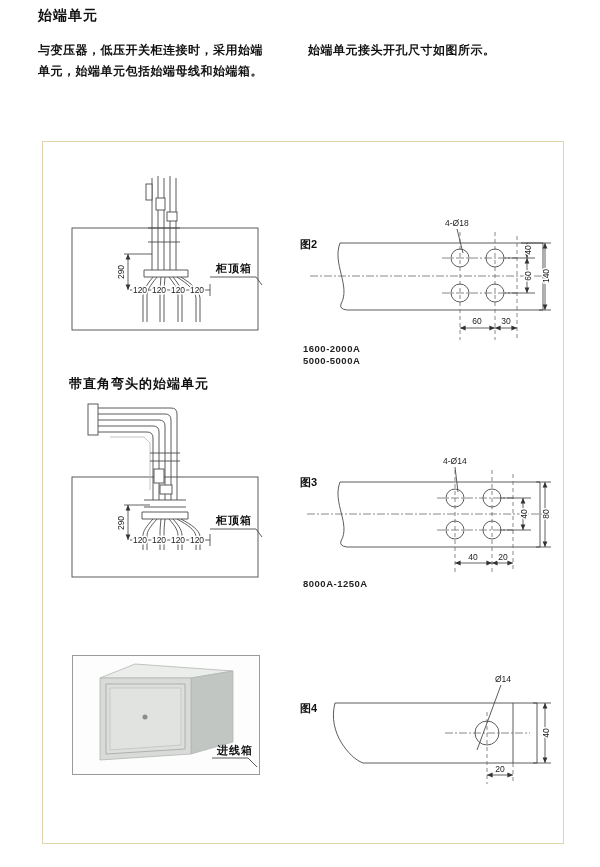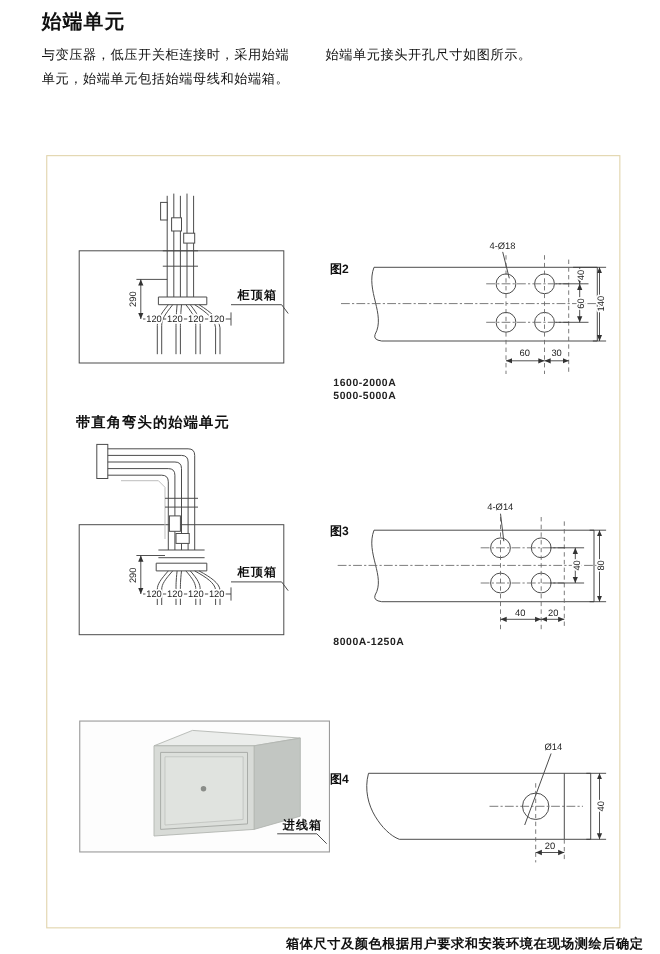--- a/index.html
+++ b/index.html
@@ -1,20 +1,20 @@
 <!DOCTYPE html>
 <html><head>
 <meta charset="utf-8">
 <style>
   html,body{margin:0;padding:0;background:#ffffff;}
   #page{position:relative;width:600px;height:867px;background:#ffffff;overflow:hidden;
         font-family:"Liberation Sans","DejaVu Sans",sans-serif;color:#111;}
   .abs{position:absolute;}
-  .title{font-size:18px;font-weight:bold;letter-spacing:1px;}
-  .para{font-size:12px;font-weight:normal;line-height:21px;letter-spacing:0.5px;}
+  .title{font-size:14px;font-weight:bold;letter-spacing:1px;}
+  .para{font-size:12px;font-weight:bold;line-height:21px;letter-spacing:0.5px;}
   .h2{font-size:13px;font-weight:bold;letter-spacing:1px;}
   .footer{font-size:12px;font-weight:bold;letter-spacing:0.5px;}
   .panel{border:1.5px solid #e2d4ac;background:#fff;}
   .rating{font-size:9.5px;font-weight:bold;color:#222;letter-spacing:0.5px;}
   .photoframe{border:1px solid #9a9a9a;background:#fdfdfd;}
   svg{display:block;}
   svg .ln{stroke:#4a4a4a;stroke-width:0.9;fill:none;}
   svg .lt{stroke:#bdbdbd;stroke-width:0.9;fill:none;}
   svg .dd{stroke:#6a6a6a;stroke-width:0.8;fill:none;stroke-dasharray:8 2 2 2;}
   svg .dash{stroke:#6a6a6a;stroke-width:0.8;fill:none;stroke-dasharray:4 3;}
@@ -35,21 +35,21 @@
     <marker id="ae" markerWidth="8" markerHeight="8" refX="7" refY="4" orient="auto">
       <path d="M0,1 L7,4 L0,7 Z" fill="#333"></path>
     </marker>
   </defs>
 </svg>
 
 <div id="page">
 
   <div class="abs title" style="left:38px;top:7px;">始端单元</div>
   <div class="abs para" style="left:38px;top:40px;width:237px;">与变压器，低压开关柜连接时，采用始端单元，始端单元包括始端母线和始端箱。</div>
-  <div class="abs para" style="left:296px;top:40px;width:270px;">始端单元接头开孔尺寸如图所示。</div>
+  <div class="abs para" style="left:308px;top:40px;width:270px;">始端单元接头开孔尺寸如图所示。</div>
 
   <div class="abs panel" style="left:42px;top:141px;width:520px;height:701px;"></div>
 
   <svg class="abs" style="left:60px;top:158px;" width="230" height="182" viewBox="0 0 230 182">
 
     <rect class="ln" x="12" y="70" width="186" height="102"></rect>
 
     <g>
       <line class="ln" x1="92" y1="20" x2="92" y2="112"></line>
       <line class="ln" x1="98" y1="18" x2="98" y2="112"></line>
@@ -227,21 +227,21 @@
     <text class="dt" x="232" y="66" text-anchor="middle" transform="rotate(-90 232 66)">40</text>
     <text class="dt" x="254" y="66" text-anchor="middle" transform="rotate(-90 254 66)">80</text>
 
     <line class="dim" x1="160" y1="115" x2="197" y2="115" marker-start="url(#as)" marker-end="url(#ae)"></line>
     <line class="dim" x1="197" y1="115" x2="218" y2="115" marker-start="url(#as)" marker-end="url(#ae)"></line>
     <text class="dt" x="178" y="112" text-anchor="middle">40</text>
     <text class="dt" x="208" y="112" text-anchor="middle">20</text>
   </svg>
   <div class="abs rating" style="left:303px;top:578px;width:260px;">8000A-1250A</div>
 
-  <div class="abs photoframe" style="left:72px;top:655px;width:186px;height:118px;padding-left:40px;">
+  <div class="abs photoframe" style="left:72px;top:655px;width:186px;height:118px;">
     <svg width="186" height="118" viewBox="0 0 186 118">
       <g>
         <polygon points="27,22 62,8 160,15 118,22" fill="#ebedeb" stroke="#b2b5b1" stroke-width="0.8"></polygon>
         <polygon points="118,22 160,15 160,86 118,98" fill="#c2c6c2" stroke="#b2b5b1" stroke-width="0.8"></polygon>
         <polygon points="27,22 118,22 118,98 27,104" fill="#d8dbd7" stroke="#b2b5b1" stroke-width="0.8"></polygon>
         <polygon points="33,28 112,28 112,93 33,98" fill="#dcdfdb" stroke="#a8aba7" stroke-width="0.9"></polygon>
         <polygon points="37,32 108,32 108,89 37,94" fill="#e0e3df" stroke="#bcbfbb" stroke-width="0.7"></polygon>
         <circle cx="72" cy="61" r="2.5" fill="#8a8d89"></circle>
       </g>
       <text class="cjk" x="144" y="98">进线箱</text>
@@ -267,15 +267,14 @@
 
     <line class="dim" x1="238" y1="43" x2="256" y2="43"></line>
     <line class="dim" x1="238" y1="103" x2="256" y2="103"></line>
     <line class="dim" x1="250" y1="43" x2="250" y2="103" marker-start="url(#as)" marker-end="url(#ae)"></line>
     <text class="dt" x="254" y="73" text-anchor="middle" transform="rotate(-90 254 73)">40</text>
 
     <line class="dim" x1="192" y1="115" x2="218" y2="115" marker-start="url(#as)" marker-end="url(#ae)"></line>
     <text class="dt" x="205" y="112" text-anchor="middle">20</text>
   </svg>
 
-  <div class="abs footer" style="right:15px;top:850px;">箱体尺寸及颜色根据用户要求和安装环境在现场测绘后确定</div>
 
 </div>
 
 </body></html>

